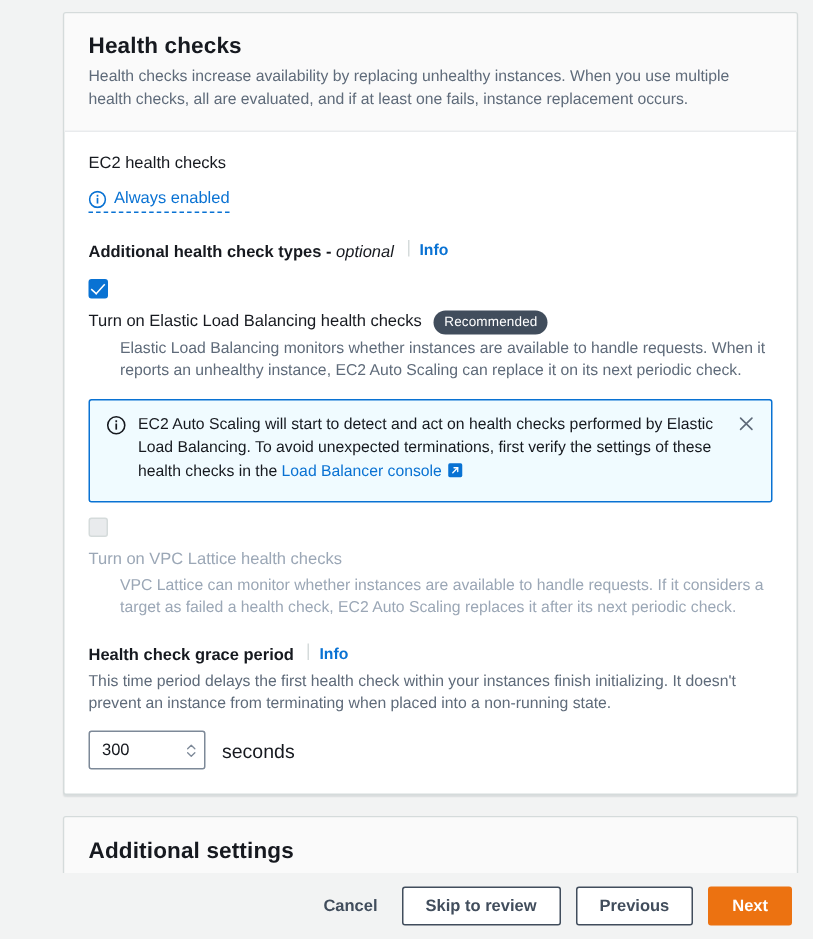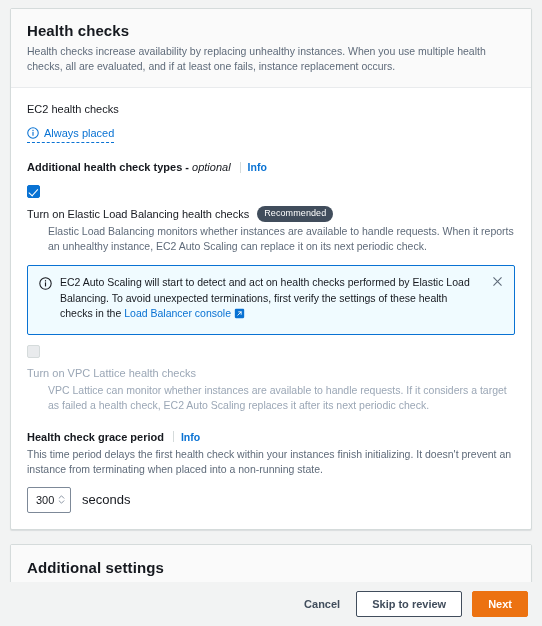--- a/index.html
+++ b/index.html
@@ -4,21 +4,21 @@
 <style>
   * { box-sizing: border-box; }
   html, body {
     margin: 0; padding: 0;
     width: 542px; height: 626px;
     background: #f2f3f3;
     font-family: "Liberation Sans", "DejaVu Sans", sans-serif;
     color: #16191f;
     -webkit-font-smoothing: antialiased;
   }
-  .page { width: 542px; height: 626px; position: relative; overflow: hidden; }
+  .page { width: 542px; height: 626px; position: relative; overflow: hidden; padding-left: 32px; }
 
   
   .card {
     background: #ffffff;
     border: 1px solid #d5dbdb;
     border-radius: 2px;
     margin: 8px 10px 0 10px;
     box-shadow: 0 1px 1px rgba(0,28,36,.10);
   }
   .card-header {
@@ -43,21 +43,21 @@
     margin: 0;
   }
   .card-body { padding: 13px 16px 16px 16px; }
 
   
   .field-label {
     font-size: 11px;
     line-height: 16px;
     color: #16191f;
     display: flex;
-    align-items: center;
+    align-items: flex-start;
     gap: 0;
   }
   .field-label.bold { font-weight: bold; }
   .label-text { white-space: pre; }
   .label-text .opt { font-style: italic; font-weight: normal; }
   .divider-v {
     display: inline-block;
     width: 1px; height: 11px;
     background: #d5dbdb;
     margin: 0 7px 0 9px;
@@ -165,21 +165,21 @@
     position: absolute;
     top: 7px; right: 8px;
     width: 17px; height: 17px;
     display: flex; align-items: center; justify-content: center;
     cursor: pointer;
   }
 
   
   .num-row { display: flex; align-items: center; gap: 11px; margin-top: 10px; }
   .num-input {
-    width: 44px; height: 26px;
+    width: 78px; height: 26px;
     border: 1px solid #7d8998;
     border-radius: 2px;
     background: #ffffff;
     display: flex;
     align-items: center;
     padding: 0 0 0 8px;
     cursor: text;
   }
   .num-value {
     font-size: 11px;
@@ -266,21 +266,21 @@
         </div>
         <div class="status-row">
           <span class="always-enabled">
             <span class="icon-info-circle">
               <svg width="12" height="12" viewBox="0 0 16 16">
                 <circle cx="8" cy="8" r="7" fill="none" stroke="#0972d3" stroke-width="1.4"></circle>
                 <rect x="7.25" y="6.6" width="1.5" height="5" fill="#0972d3"></rect>
                 <rect x="7.25" y="3.8" width="1.5" height="1.7" fill="#0972d3"></rect>
               </svg>
             </span>
-            <span>Always placed</span>
+            <span>Always enabled</span>
           </span>
         </div>
       </div>
 
       <div class="sec">
         <div class="field-label bold">
           <span class="label-text"><span>Additional health check types - </span><span class="opt">optional</span></span>
           <span class="divider-v"></span>
           <span class="info-link">Info</span>
         </div>
@@ -378,16 +378,17 @@
         </div>
 
       </div>
 
     </div>
   </div>
 
   <div class="footer">
     <button class="btn btn-link">Cancel</button>
     <button class="btn btn-normal">Skip to review</button>
+    <button class="btn btn-normal">Previous</button>
     <button class="btn btn-primary">Next</button>
   </div>
 
 </div>
 
 </body></html>

